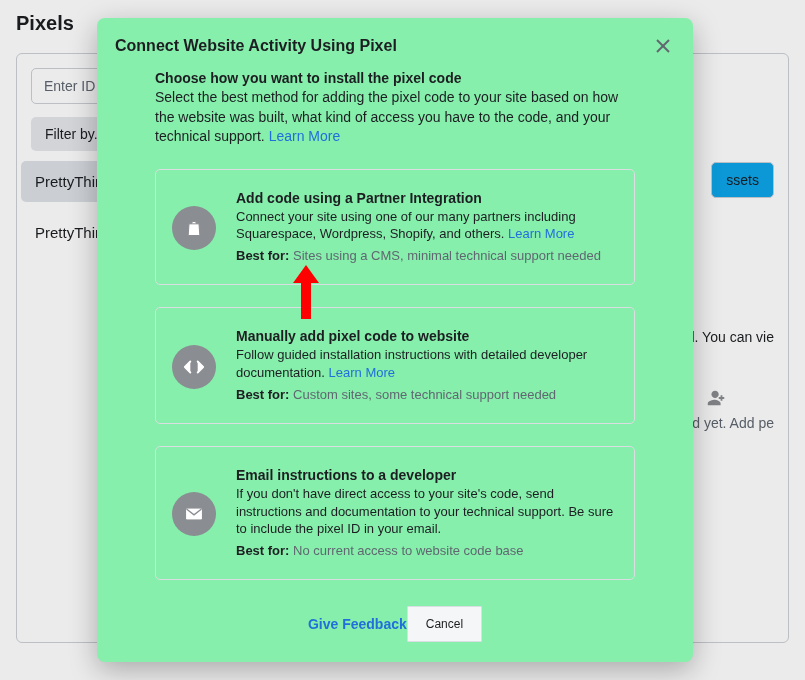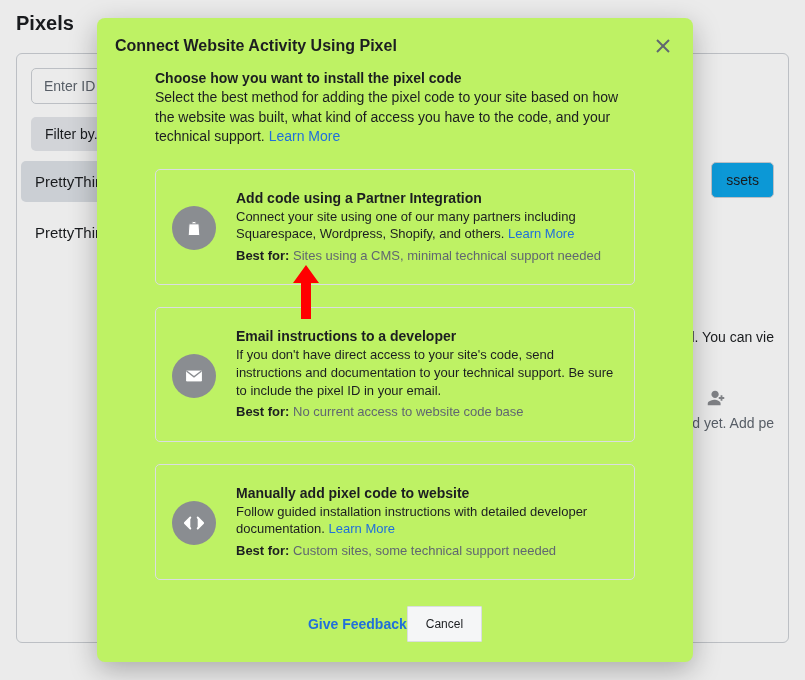--- a/index.html
+++ b/index.html
@@ -93,21 +93,21 @@
     position: absolute; inset: 0;
     background: rgba(0,0,0,0.08);
   }
 
   
   .modal {
     position: absolute;
     left: 97px;
     top: 18px;
     width: 596px;
-    background: #bef264;
+    background: #86efac;
     border-radius: 8px;
     box-shadow: 0 8px 28px rgba(0,0,0,.28);
     overflow: hidden;
   }
   .modal-header {
     display: flex; align-items: center; justify-content: space-between;
     padding: 16px 18px 10px 18px;
   }
   .modal-title {
     font-size: 16px;
@@ -266,50 +266,50 @@
           <span>Connect your site using one of our many partners including Squarespace, Wordpress, Shopify, and others. </span><a class="learn-more" href="#">Learn More</a>
         </div>
         <div class="opt-best">
           <span class="opt-best-label">Best for:</span><span class="opt-best-text"> Sites using a CMS, minimal technical support needed</span>
         </div>
       </div>
     </div>
 
     <div class="option-card">
       <div class="opt-icon">
+        <svg width="22" height="22" viewBox="0 0 24 24" fill="none" stroke="#fff" stroke-width="2" stroke-linecap="round" stroke-linejoin="round">
+            <polyline points="8 6 2 12 8 18"></polyline>
+            <polyline points="16 6 22 12 16 18"></polyline>
+          </svg>
+      </div>
+      <div class="opt-body">
+        <div class="opt-title">Manually add pixel code to website</div>
+        <div class="opt-desc">
+          <span>Follow guided installation instructions with detailed developer documentation. </span><a class="learn-more" href="#">Learn More</a>
+        </div>
+        <div class="opt-best">
+          <span class="opt-best-label">Best for:</span><span class="opt-best-text"> Custom sites, some technical support needed</span>
+        </div>
+      </div>
+    </div>
+
+    <div class="option-card">
+      <div class="opt-icon">
         <svg width="20" height="20" viewBox="0 0 24 24" fill="#fff">
             <path d="M3 6h18v12H3z" fill="#fff"></path>
             <path d="M3 6l9 7 9-7" fill="none" stroke="#8a8d91" stroke-width="1.6"></path>
           </svg>
       </div>
       <div class="opt-body">
         <div class="opt-title">Email instructions to a developer</div>
         <div class="opt-desc">
           <span>If you don't have direct access to your site's code, send instructions and documentation to your technical support. Be sure to include the pixel ID in your email.</span>
         </div>
         <div class="opt-best">
           <span class="opt-best-label">Best for:</span><span class="opt-best-text"> No current access to website code base</span>
-        </div>
-      </div>
-    </div>
-
-    <div class="option-card">
-      <div class="opt-icon">
-        <svg width="22" height="22" viewBox="0 0 24 24" fill="none" stroke="#fff" stroke-width="2" stroke-linecap="round" stroke-linejoin="round">
-            <polyline points="8 6 2 12 8 18"></polyline>
-            <polyline points="16 6 22 12 16 18"></polyline>
-          </svg>
-      </div>
-      <div class="opt-body">
-        <div class="opt-title">Manually add pixel code to website</div>
-        <div class="opt-desc">
-          <span>Follow guided installation instructions with detailed developer documentation. </span><a class="learn-more" href="#">Learn More</a>
-        </div>
-        <div class="opt-best">
-          <span class="opt-best-label">Best for:</span><span class="opt-best-text"> Custom sites, some technical support needed</span>
         </div>
       </div>
     </div>
   </div>
 
   <div class="modal-footer">
     <div class="feedback-link">Give Feedback</div>
     <div class="cancel-btn">Cancel</div>
   </div>
 </div>

